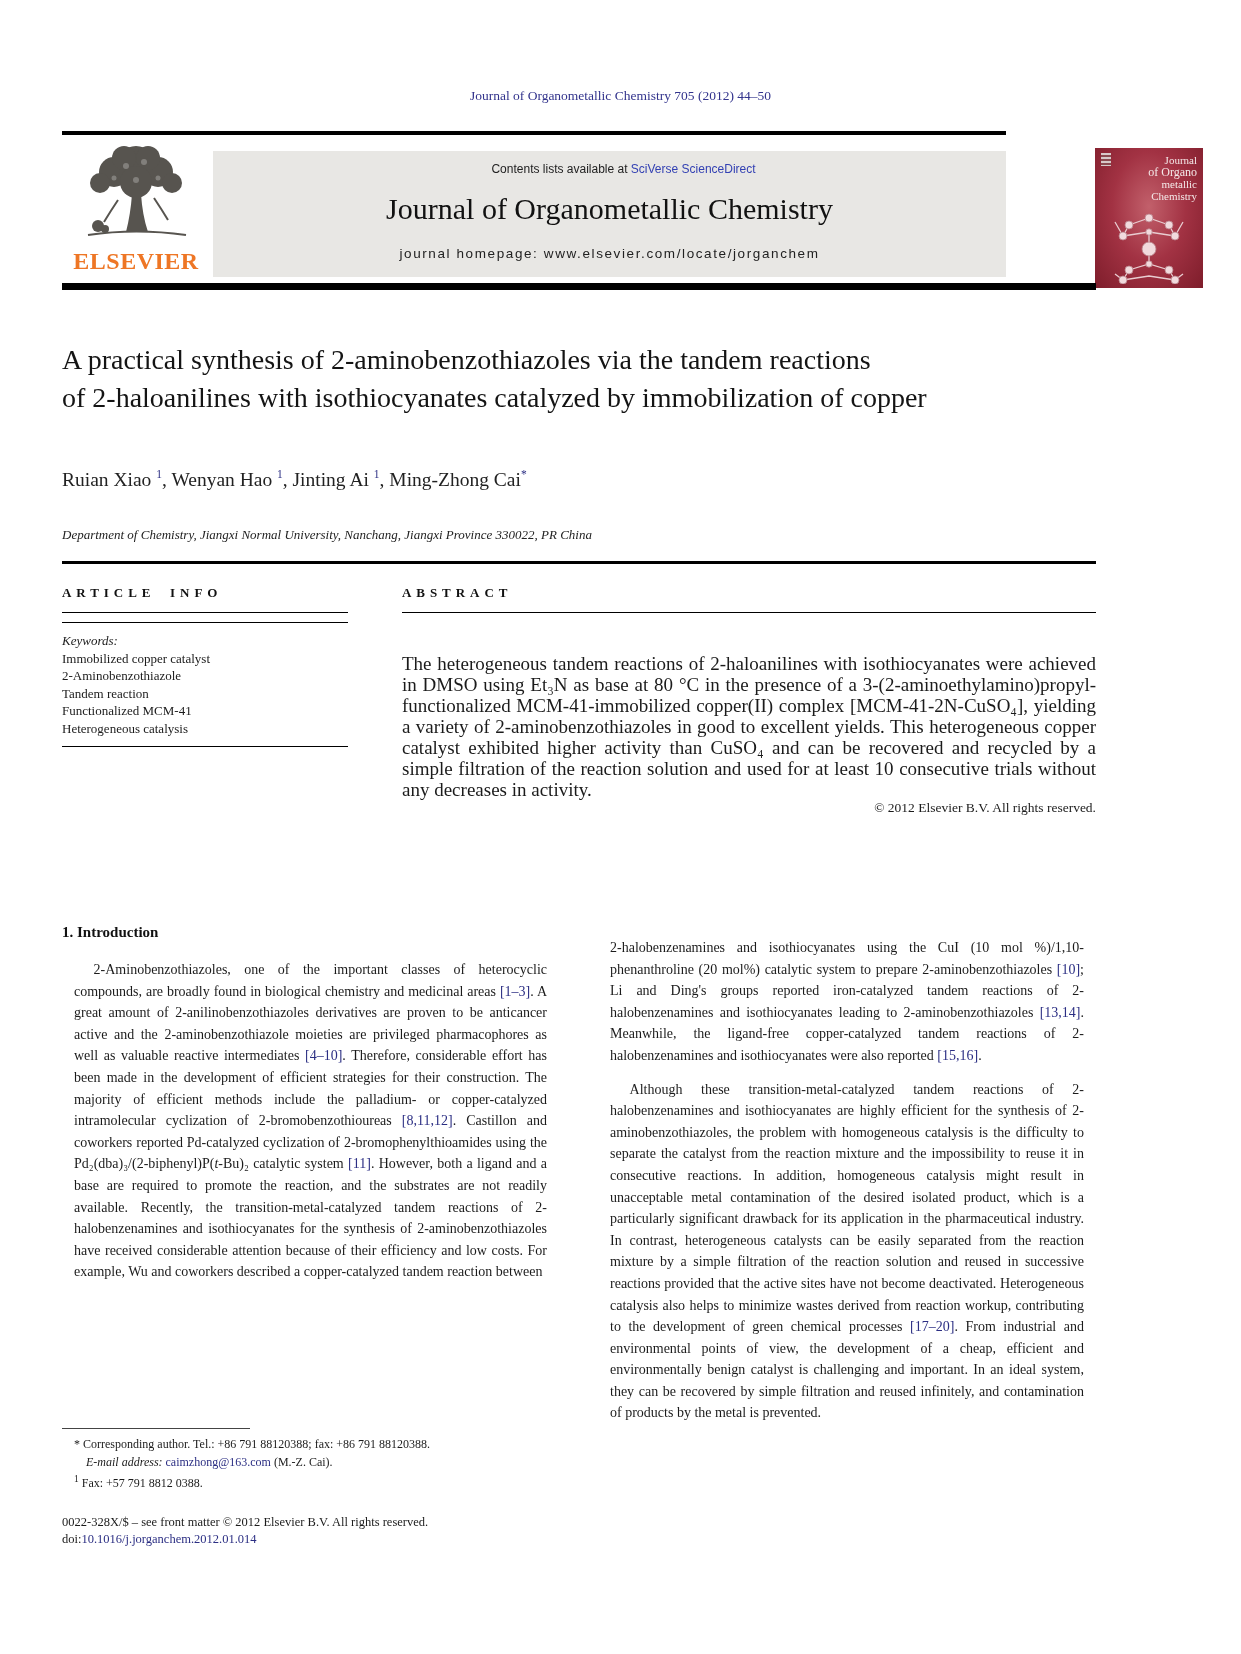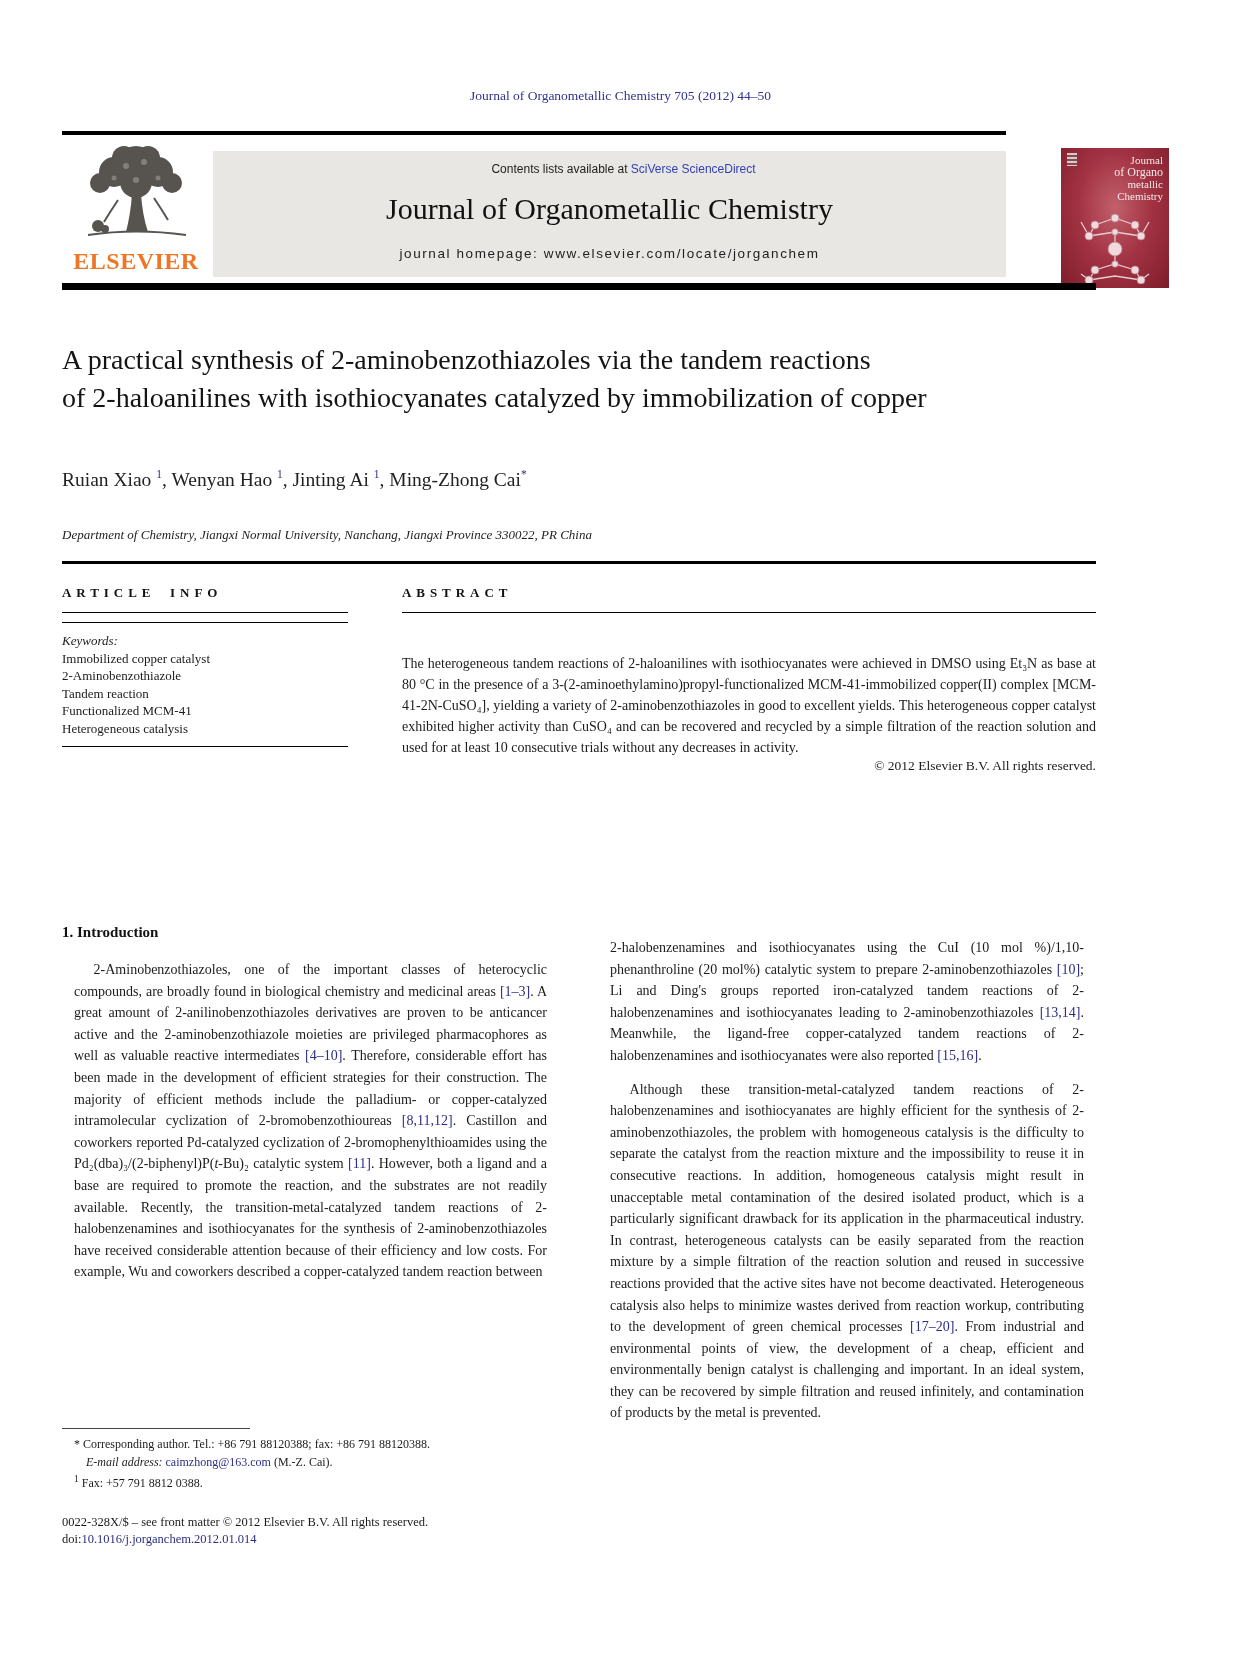--- a/index.html
+++ b/index.html
@@ -18,21 +18,21 @@
   .journal-title{margin-top:16px;font-size:30px;color:#111;}
   .homepage-line{margin-top:20px;font-family:"Liberation Sans",sans-serif;font-size:13.5px;
                  letter-spacing:1.6px;color:#222;}
   .blink{color:#3341b3;}
   .ref{color:#2b2e83;}
   .it{font-style:italic;}
 
   .elsevier{position:absolute;left:62px;top:140px;width:148px;text-align:center;}
   .elsevier-word{font-size:24px;font-weight:bold;color:#ee7625;letter-spacing:0.5px;margin-top:2px;}
 
-  .cover{position:absolute;left:1061px;top:148px;width:108px;height:140px;
+  .cover{position:absolute;left:1095px;top:148px;width:108px;height:140px;
          background:radial-gradient(ellipse at 50% 42%, #c2606b 0%, #a23243 48%, #7e1d2b 100%);
          overflow:hidden;}
   .cover-emblem{position:absolute;left:6px;top:5px;width:10px;height:13px;
                 background:repeating-linear-gradient(#d8c9c9 0 2px, #8a4a50 2px 4px);}
   .cover-title{position:absolute;right:6px;top:6px;text-align:right;color:#f5eaea;
                font-size:11px;line-height:12px;}
   .cover-title .c2{font-size:12px;}
   .molecule{position:absolute;left:14px;top:62px;}
 
   .bar{position:absolute;left:62px;top:283px;width:1034px;height:7px;background:#000;}
@@ -50,21 +50,21 @@
   .info-col{position:absolute;left:62px;top:585px;width:286px;}
   .sec-heading{font-size:13px;font-weight:bold;letter-spacing:0.38em;word-spacing:0.5em;color:#111;}
   .info-col .hrule{border:0;border-top:1.5px solid #000;margin:11px 0 9px 0;}
   .info-col .hrule2{border:0;border-top:1.5px solid #000;margin:9px 0 9px 0;}
   .info-text{font-size:13px;line-height:17.5px;}
   .info-label{font-style:italic;}
 
   
   .abs-col{position:absolute;left:402px;top:585px;width:694px;}
   .abs-col .hrule{border:0;border-top:1.5px solid #000;margin:11px 0 10px 0;}
-  .abs-text{font-size:14px;line-height:21px;text-align:justify;margin-top:40px;}
+  .abs-text{font-size:19px;line-height:21px;text-align:justify;margin-top:40px;}
   .abs-copy{font-size:13.5px;text-align:right;margin-top:0;}
 
   
   .col-left{position:absolute;left:62px;top:924px;width:497px;}
   .col-right{position:absolute;left:598px;top:925px;width:498px;}
   .intro-h{font-size:15px;font-weight:bold;margin:0 0 18px 0;color:#111;}
   .bodyp{font-size:14px;line-height:21.6px;text-align:justify;margin:12px;}
   .indent{text-indent:1.4em;}
 
   

